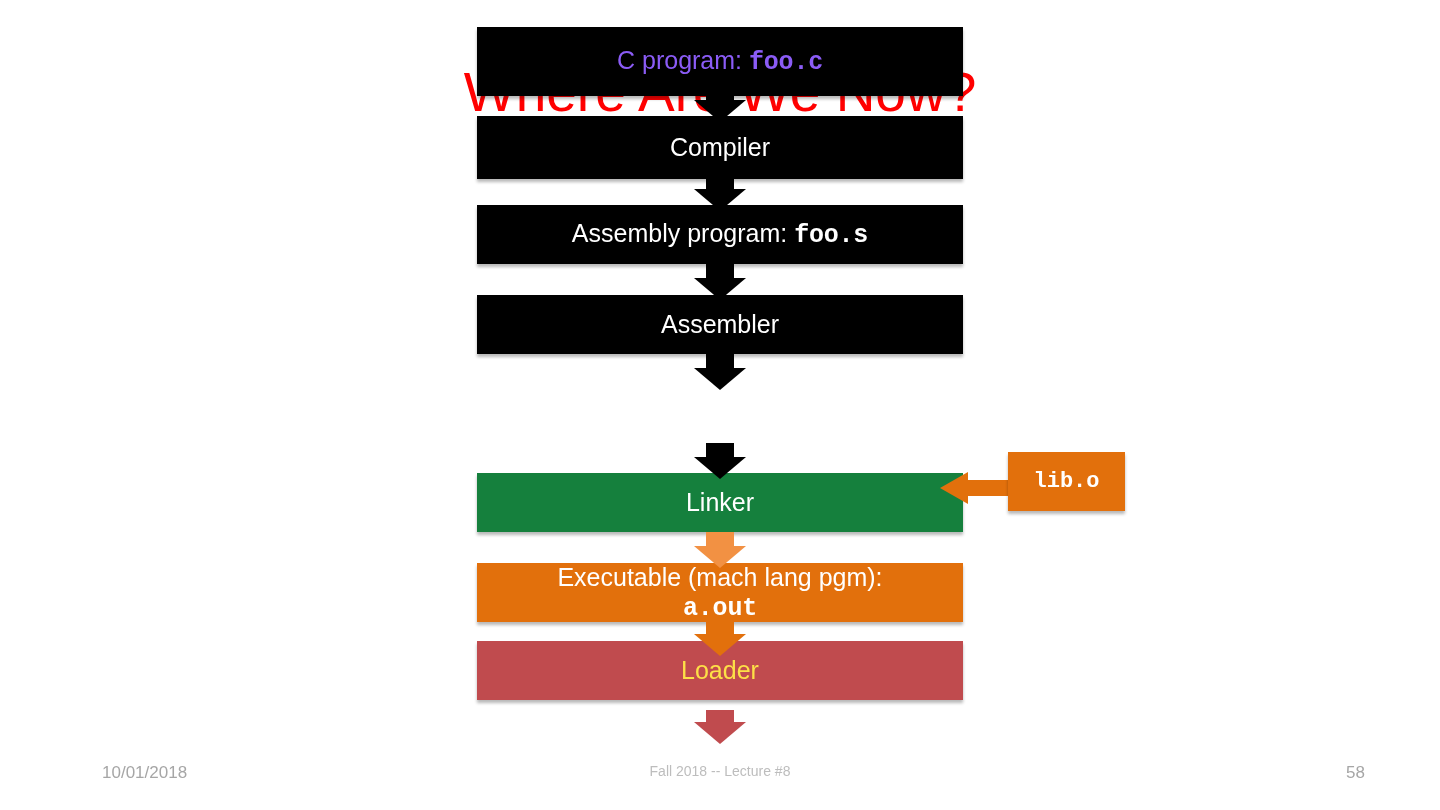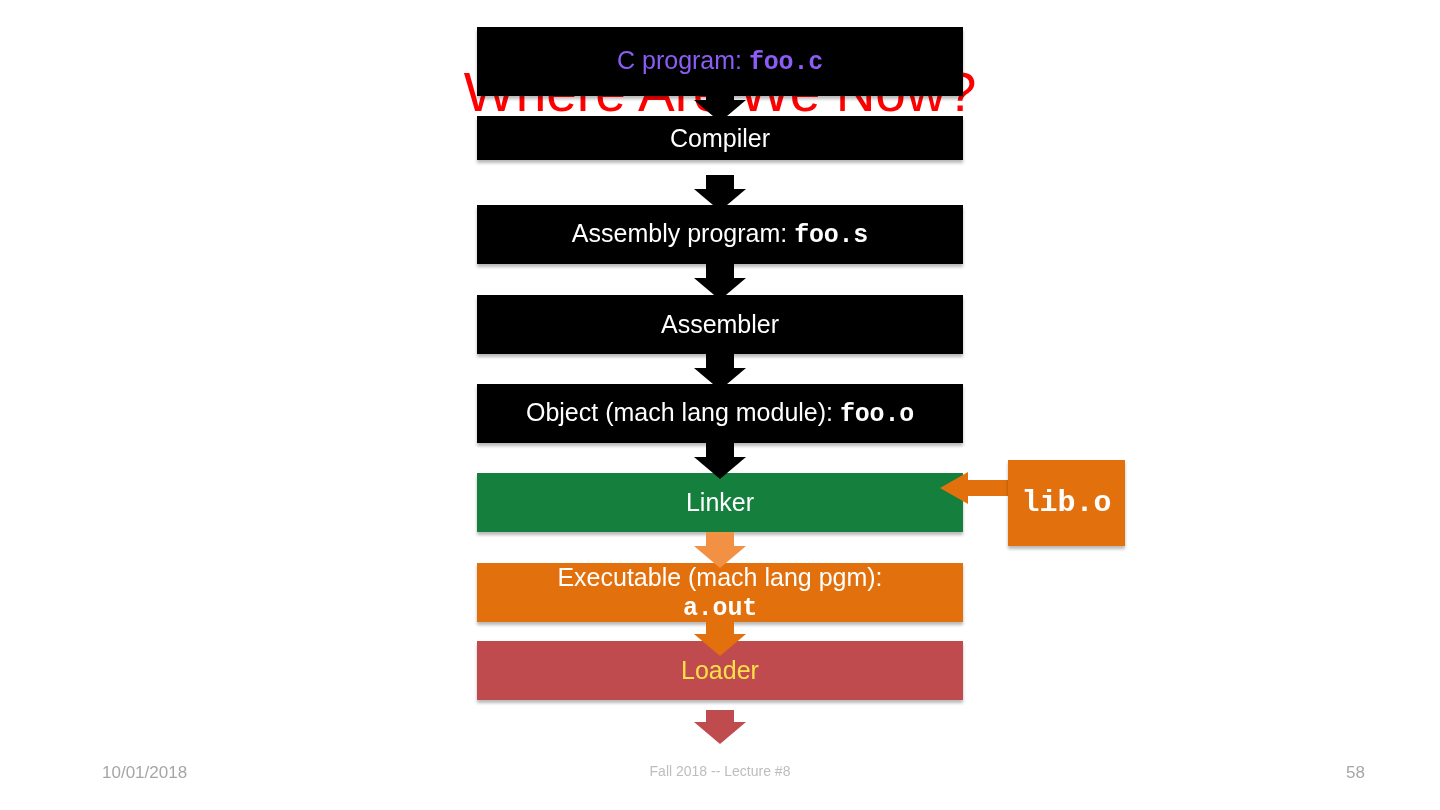--- a/index.html
+++ b/index.html
@@ -94,31 +94,30 @@
     border-left: 26px solid transparent;
     border-right: 26px solid transparent;
   }
 
   
   #libo-box {
     position: absolute;
     left: 1008px;
     top: 452px;
     width: 117px;
-    height: 86px;
+    height: 59px;
     display: flex;
     align-items: center;
     justify-content: center;
     color: #ffffff;
     font-family: "Liberation Mono", "DejaVu Sans Mono", monospace;
     font-weight: bold;
-    font-size: 30px;
+    font-size: 22px;
     box-shadow: 0 3px 3px rgba(0,0,0,0.28);
     z-index: 6;
-    margin-top: 8px;
   }
   #libo-arrow {
     position: absolute;
     left: 940px;
     top: 472px;
     width: 72px;
     height: 32px;
     z-index: 6;
   }
   #libo-arrow .shaft {
@@ -176,31 +175,28 @@
       <div class="shaft" style="height: 12px; background: rgb(226, 112, 12);"></div>
       <div class="head" style="border-top: 22px solid rgb(226, 112, 12);"></div>
     </div>
     <div class="arrow-down" style="top: 710px;">
       <div class="shaft" style="height: 12px; background: rgb(192, 75, 78);"></div>
       <div class="head" style="border-top: 22px solid rgb(192, 75, 78);"></div>
     </div>
     <div class="node" style="top: 27px; height: 69px; background: rgb(0, 0, 0); color: #8b5cf6;">
       <div><span>C program: </span><span class="mono">foo.c</span></div>
     </div>
-    <div class="node" style="top: 116px; height: 44px; background: rgb(0, 0, 0); color: rgb(255, 255, 255);">
+    <div class="node" style="top: 116px; height: 63px; background: rgb(0, 0, 0); color: rgb(255, 255, 255);">
       <div><span>Compiler</span></div>
     </div>
     <div class="node" style="top: 205px; height: 59px; background: rgb(0, 0, 0); color: rgb(255, 255, 255);">
       <div><span>Assembly program: </span><span class="mono">foo.s</span></div>
     </div>
     <div class="node" style="top: 295px; height: 59px; background: rgb(0, 0, 0); color: rgb(255, 255, 255);">
       <div><span>Assembler</span></div>
-    </div>
-    <div class="node" style="top: 384px; height: 59px; background: rgb(0, 0, 0); color: rgb(255, 255, 255);">
-      <div><span>Object (mach lang module): </span><span class="mono">foo.o</span></div>
     </div>
     <div class="node" style="top: 473px; height: 59px; background: #15803d; color: rgb(255, 255, 255);">
       <div><span>Linker</span></div>
     </div>
     <div class="node" style="top: 563px; height: 59px; background: rgb(226, 112, 12); color: rgb(255, 255, 255);">
       <div><span>Executable (mach lang pgm):</span><br><span class="mono">a.out</span></div>
     </div>
     <div class="node" style="top: 641px; height: 59px; background: rgb(192, 75, 78); color: #fde047;">
       <div><span>Loader</span></div>
     </div>

